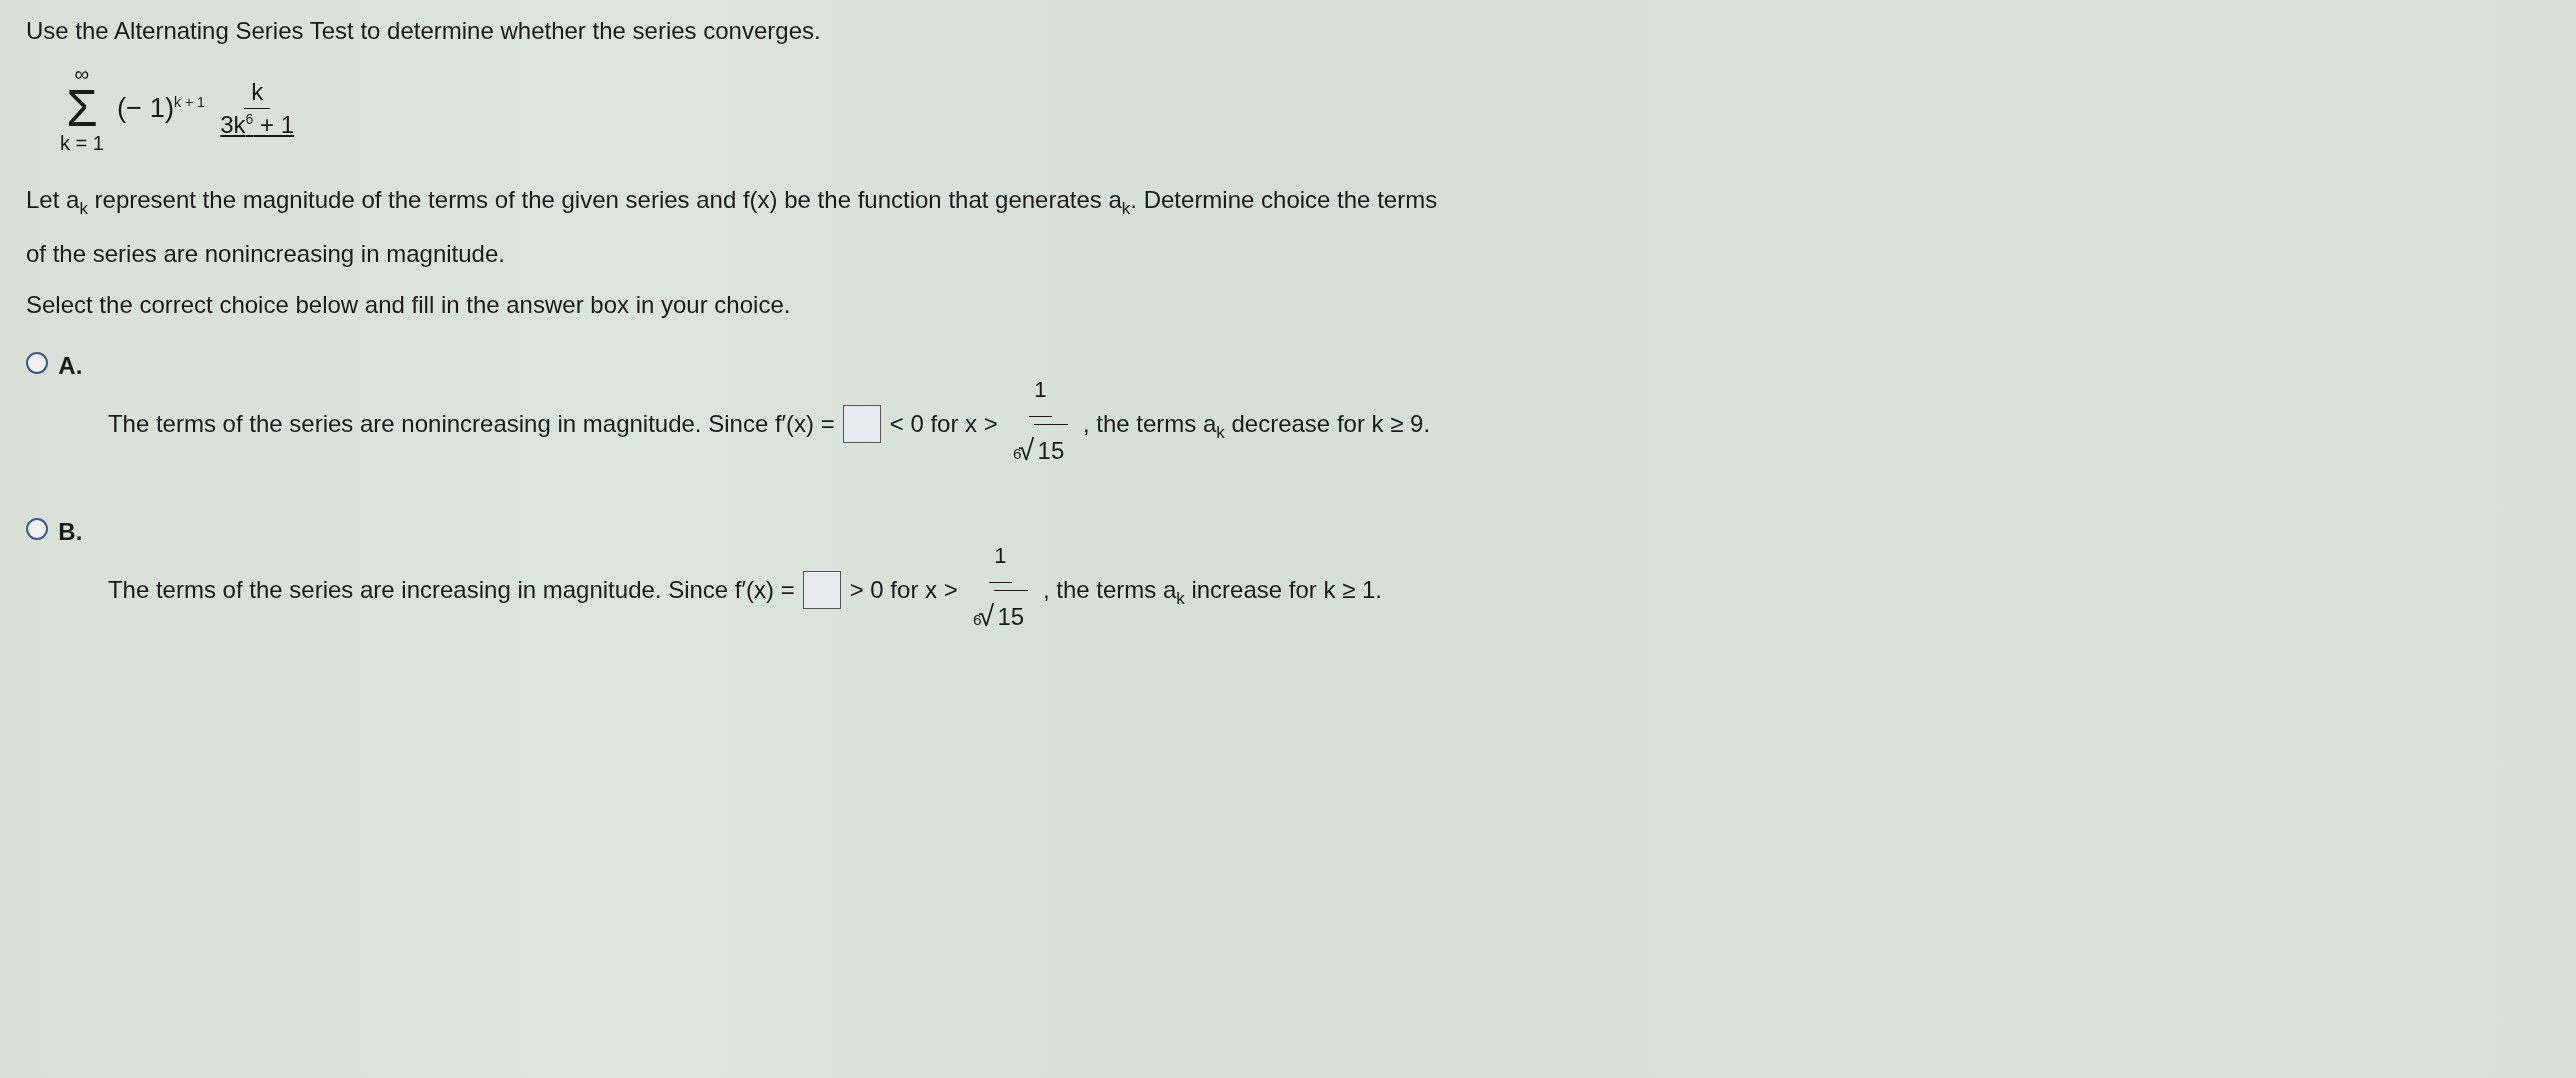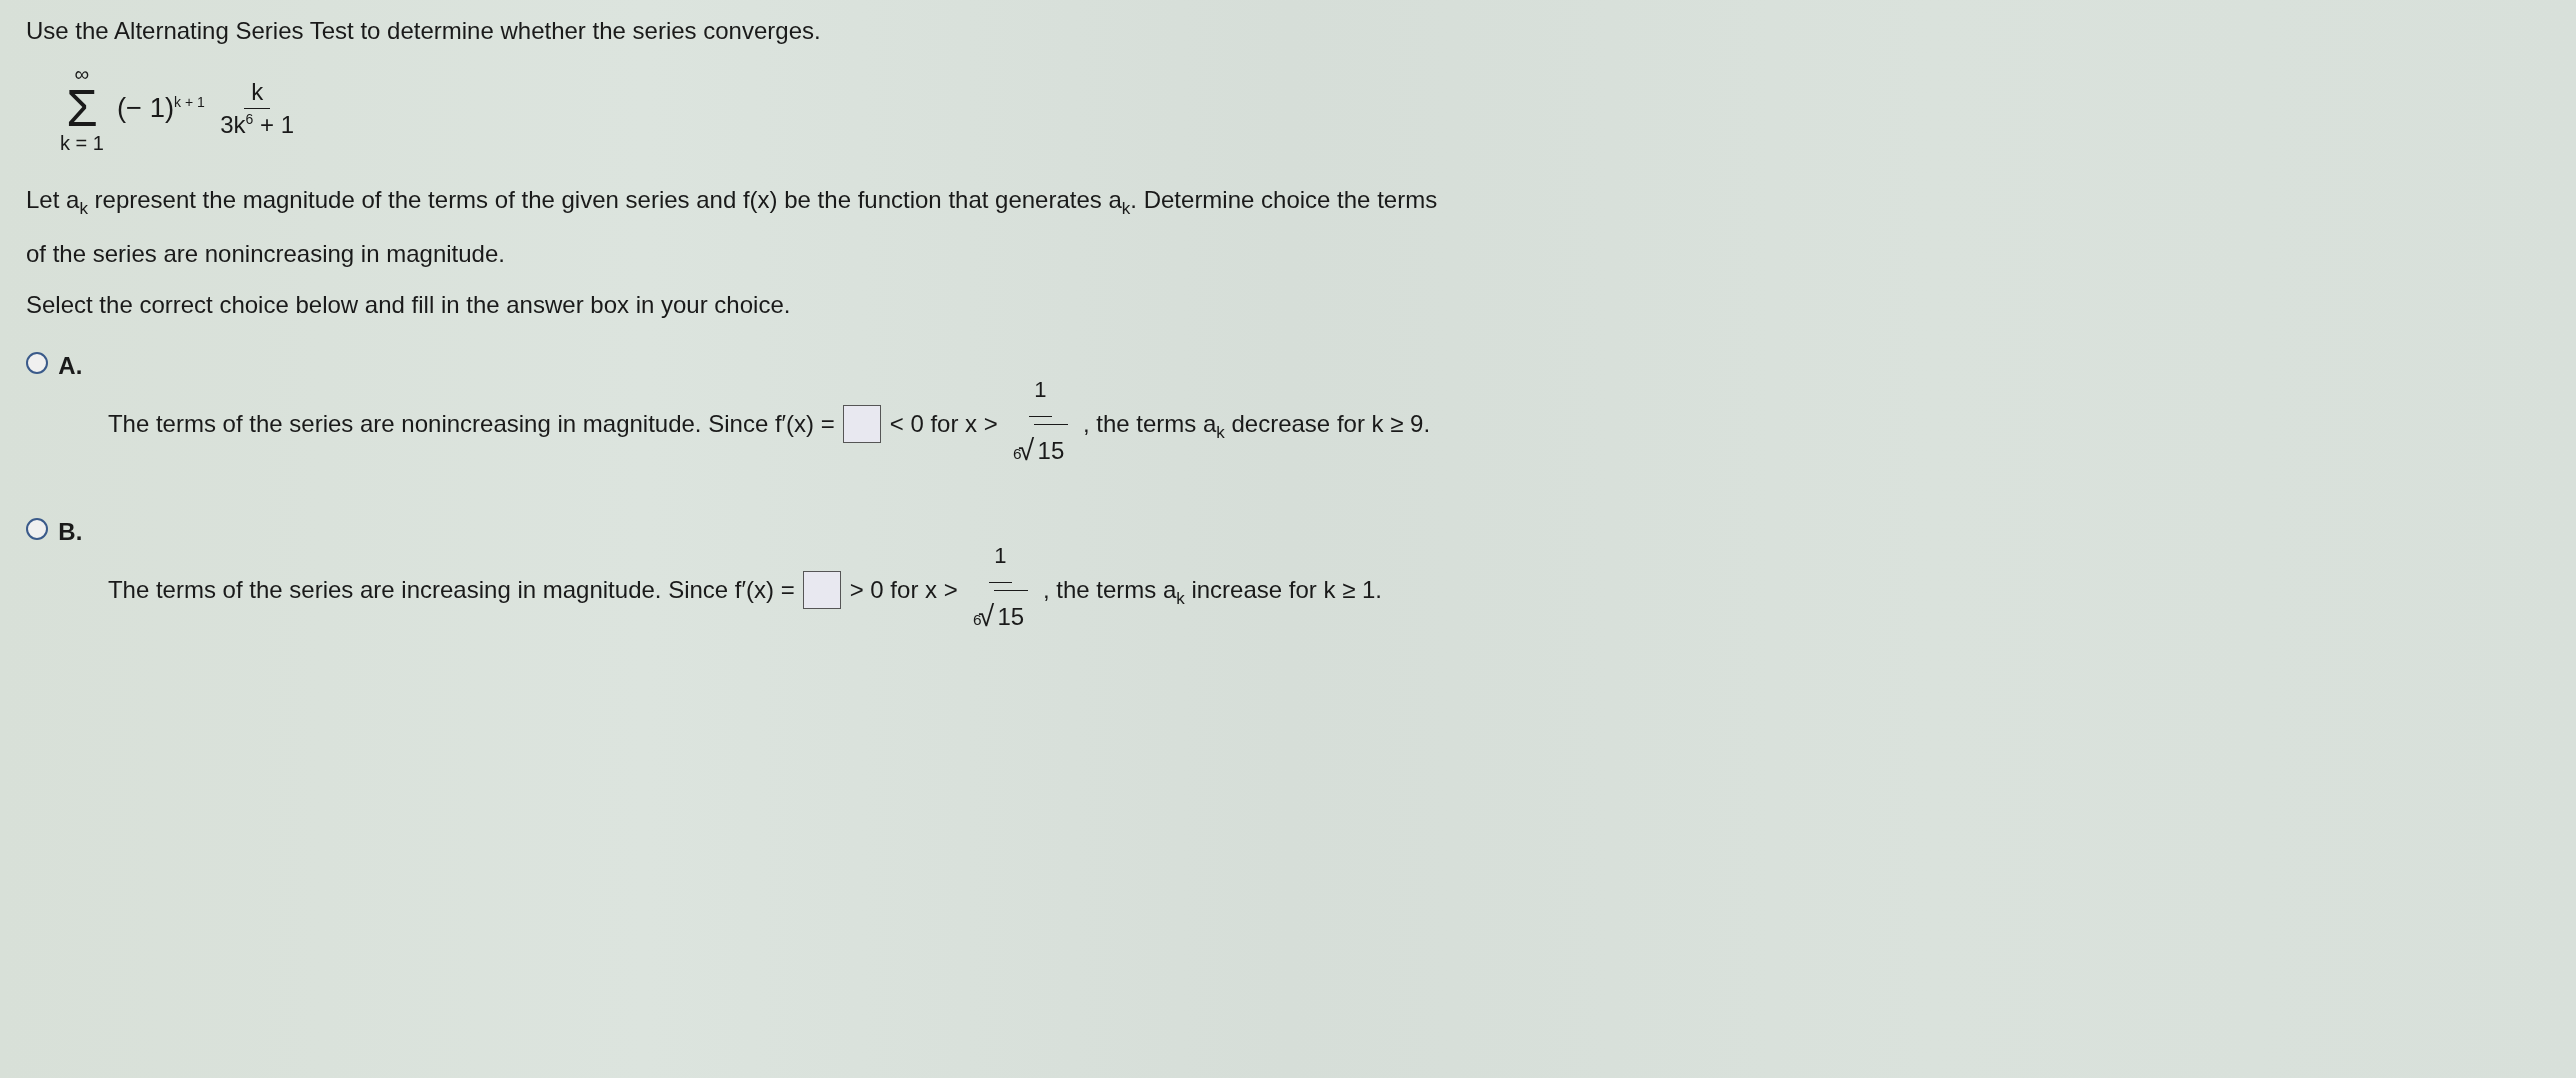--- a/index.html
+++ b/index.html
@@ -57,20 +57,21 @@
       margin: 0 4.3px;
     }
     .fraction .num {
       padding: 0 6.9px 1.7px 6.9px;
       border-bottom: 1.7px solid #1a1a1a;
       text-align: center;
     }
     .fraction .den {
       padding: 1.7px 6.9px 0 6.9px;
       text-align: center;
+      text-decoration: underline;
     }
     .paragraph {
       margin: 13px 0;
       line-height: 1.6;
     }
     .sub {
       font-size: 17px;
       vertical-align: sub;
     }
     .choice-row {

